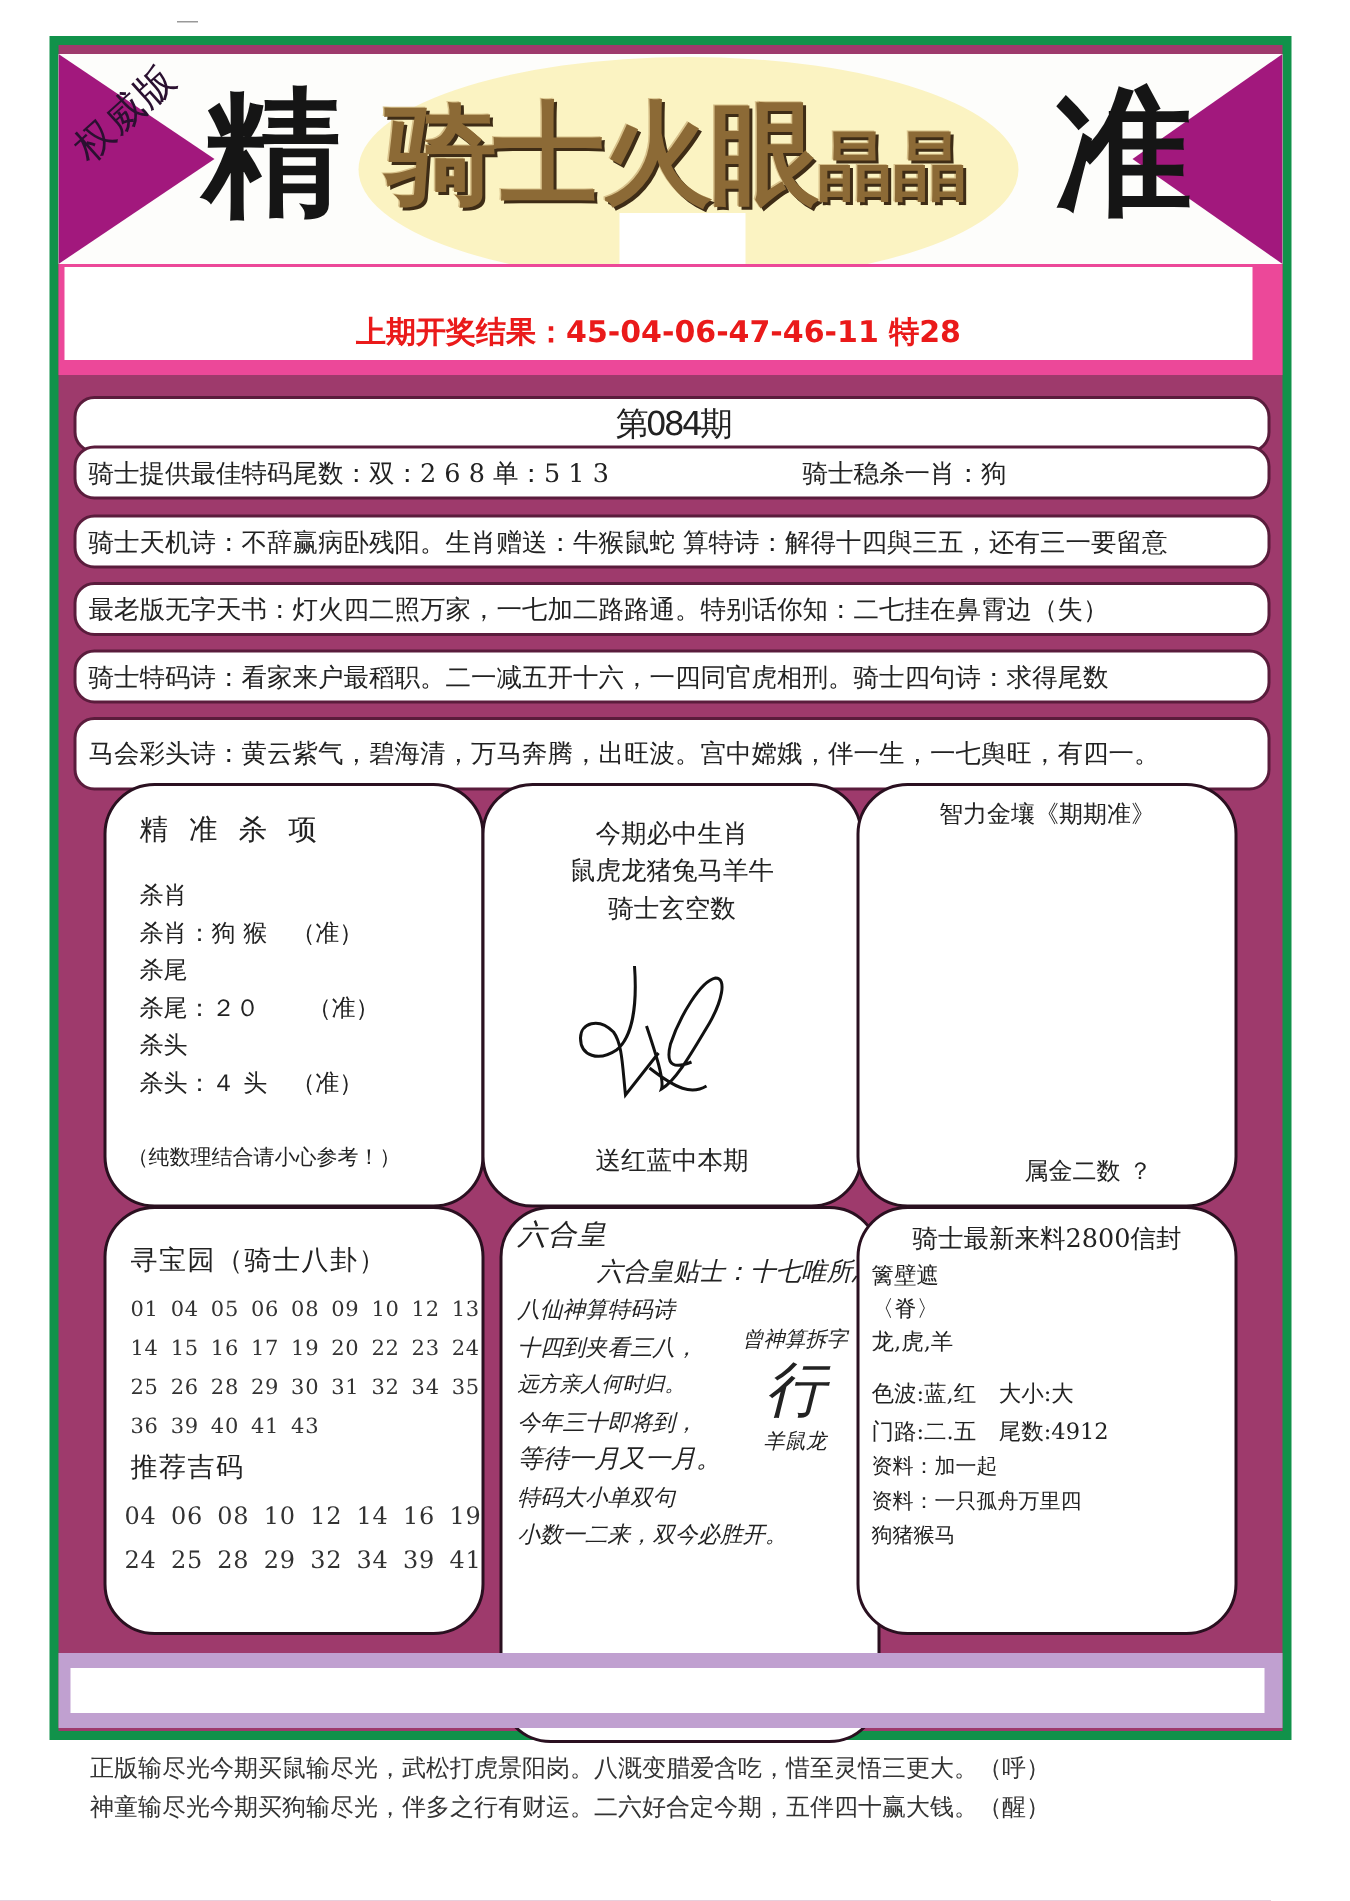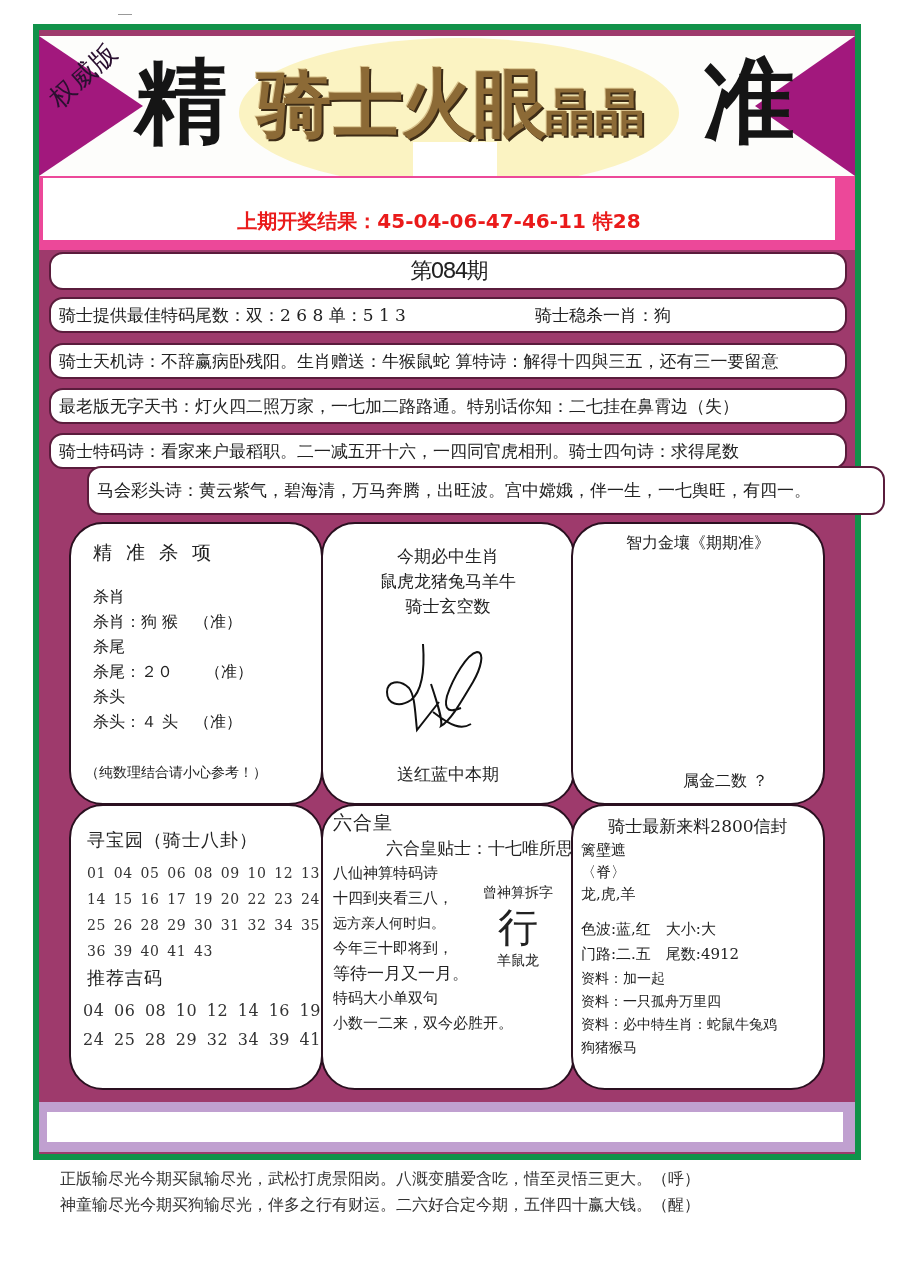--- a/index.html
+++ b/index.html
@@ -36,21 +36,21 @@
   
   .result-wrap { position: absolute; left: 0; top: 146px; width: 816px; height: 74px; background: #ec4899; }
   .result-box { position: absolute; left: 4px; top: 2px; width: 792px; height: 62px; background: #ffffff; }
   .result-text { position: absolute; left: 0; right: 0; top: 30px; text-align: center;
                  color: #ea1a1a; font-size: 20px; font-weight: bold; font-family: "DejaVu Sans", sans-serif; }
 
   
   .row { position: absolute; left: 10px; width: 798px; background: #ffffff;
          border: 2px solid #5a1c3c; border-radius: 14px; box-sizing: border-box;
          font-size: 17px; display: flex; align-items: center; padding-left: 8px; white-space: nowrap; overflow: hidden; }
-  .row.period { justify-content: center; font-size: 22px; font-family: "DejaVu Sans", sans-serif; letter-spacing: -2px; padding-left: 1px; }
+  .row.period { justify-content: center; font-size: 22px; font-family: "DejaVu Sans", sans-serif; letter-spacing: -2px; padding-left: 1px; margin-top: 12px; }
   .row .right-part { position: absolute; left: 484px; }
 
   
   .tile { position: absolute; background: #ffffff; border: 2px solid #2a1020; border-radius: 34px;
           box-sizing: border-box; font-size: 16px; overflow: hidden; }
   .t-title { text-align: left; font-size: 19px; letter-spacing: 4px; }
   .line { line-height: 25px; white-space: nowrap; }
   .center { text-align: center; }
 
   .nums { font-size: 14px; letter-spacing: 0.5px; word-spacing: 3px; line-height: 26px; color: #333; }
@@ -96,21 +96,21 @@
     </div>
     <div class="row" style="top:313px;height:36px;">
       <span>骑士天机诗：不辞赢病卧残阳。生肖赠送：牛猴鼠蛇 算特诗：解得十四與三五，还有三一要留意</span>
     </div>
     <div class="row" style="top:358px;height:36px;">
       <span>最老版无字天书：灯火四二照万家，一七加二路路通。特别话你知：二七挂在鼻霄边（失）</span>
     </div>
     <div class="row" style="top:403px;height:36px;">
       <span>骑士特码诗：看家来户最稻职。二一减五开十六，一四同官虎相刑。骑士四句诗：求得尾数</span>
     </div>
-    <div class="row" style="top:436px;height:49px;margin-left:38px;">
+    <div class="row" style="top:448px;height:49px;">
       <span>马会彩头诗：黄云紫气，碧海清，万马奔腾，出旺波。宫中嫦娥，伴一生，一七舆旺，有四一。</span>
     </div>
 
     <div class="tile" style="left:30px;top:492px;width:254px;height:283px;padding:16px 0 0 22px;">
       <div class="t-title" style="margin-right:22px;">精 准 杀 项</div>
       <div style="margin-top:18px;">
         <div class="line">杀肖</div>
         <div class="line">杀肖：狗 猴　（准）</div>
         <div class="line">杀尾</div>
         <div class="line">杀尾：２０　　（准）</div>
@@ -143,21 +143,21 @@
         <div>25 26 28 29 30 31 32 34 35</div>
         <div>36 39 40 41 43</div>
       </div>
       <div class="t-title" style="letter-spacing:1px;margin-right:16px;font-size:18px;margin-top:2px;">推荐吉码</div>
       <div class="nums2" style="margin-top:6px;margin-left:-4px;">
         <div>04 06 08 10 12 14 16 19</div>
         <div>24 25 28 29 32 34 39 41</div>
       </div>
     </div>
 
-    <div class="tile" style="left:282px;top:774px;width:254px;height:286px;padding:4px 0 0 10px;">
+    <div class="tile" style="left:294px;top:774px;width:254px;height:358px;padding:4px 0 0 10px;font-style:italic;">
       <div class="t-title" style="margin-right:10px;font-size:19px;letter-spacing:1px;">六合皇</div>
       <div class="line" style="font-size:17px;text-align:right;">六合皇贴士：十七唯所思</div>
       <div class="line" style="font-size:15px;">八仙神算特码诗</div>
       <div class="line" style="font-size:15px;">十四到夹看三八，</div>
       <div class="line" style="font-size:14px;">远方亲人何时归。</div>
       <div class="line" style="font-size:15px;">今年三十即将到，</div>
       <div class="line" style="font-size:17px;">等待一月又一月。</div>
       <div class="line" style="font-size:15px;">特码大小单双句</div>
       <div class="line" style="font-size:15px;">小数一二来，双今必胜开。</div>
       <div style="position:absolute;left:150px;top:78px;width:90px;text-align:center;">
@@ -170,21 +170,20 @@
     <div class="tile" style="left:532px;top:774px;width:254px;height:286px;padding:8px 0 0 8px;">
       <div class="line" style="font-size:17px;text-align:center;margin-right:8px;">骑士最新来料2800信封</div>
       <div class="line" style="font-size:15px;line-height:22px;">篱壁遮</div>
       <div class="line" style="font-size:15px;line-height:22px;">〈脊〉</div>
       <div class="line" style="font-size:15px;line-height:22px;">龙,虎,羊</div>
       <div style="height:12px;"></div>
       <div class="line" style="font-size:15px;">色波:蓝,红　大小:大</div>
       <div class="line" style="font-size:15px;">门路:二.五　尾数:4912</div>
       <div class="line" style="font-size:14px;line-height:23px;">资料：加一起</div>
       <div class="line" style="font-size:14px;line-height:23px;">资料：一只孤舟万里四</div>
-      <div class="line" style="font-size:14px;line-height:23px;">资料：必中特生肖：蛇鼠牛兔鸡</div>
       <div class="line" style="font-size:14px;line-height:23px;">狗猪猴马</div>
     </div>
 
     <div class="footer-band">
       <div class="footer-box"></div>
     </div>
   </div>
 </div>
 
 <div class="bottom-text">

